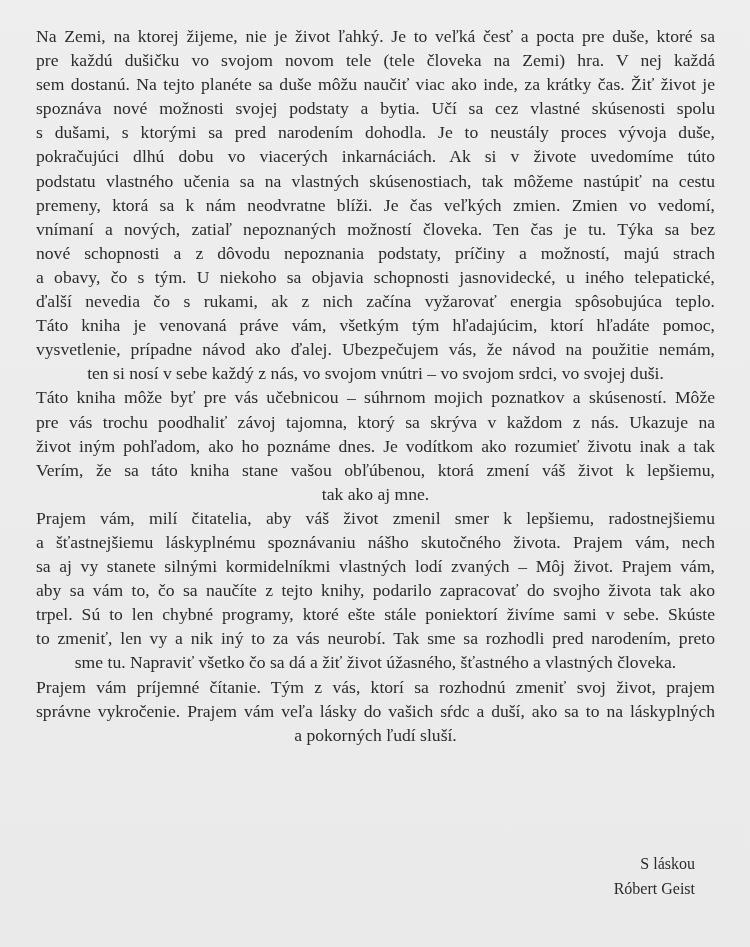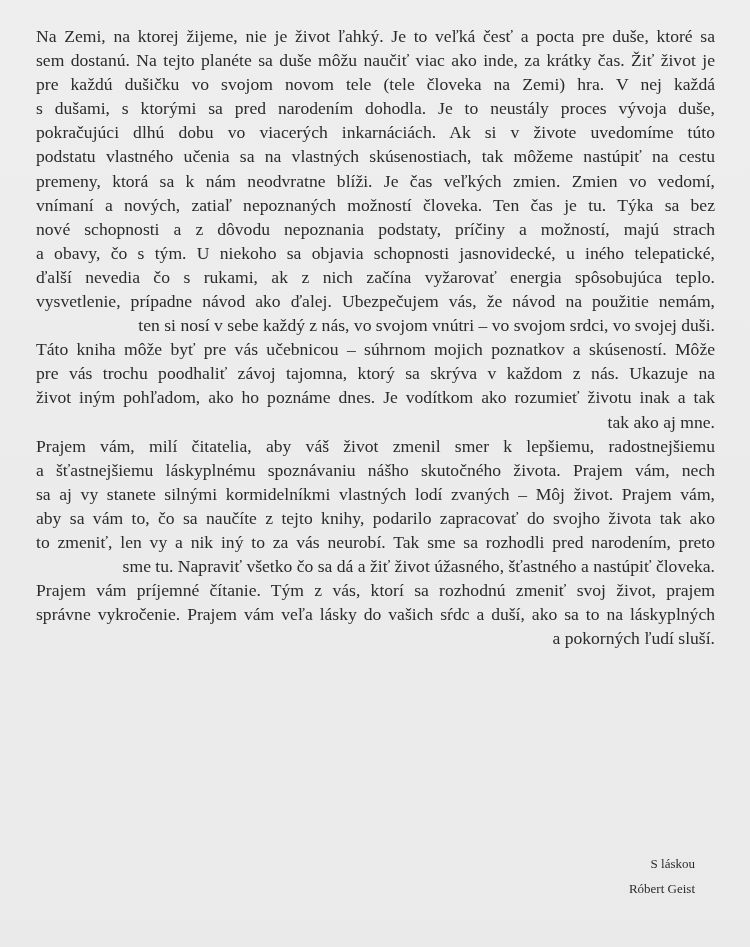--- a/index.html
+++ b/index.html
@@ -33,62 +33,66 @@
     .line {
       display: block;
       white-space: nowrap;
       height: 24.1px;
     }
     .line.justify {
       text-align: justify;
       text-align-last: justify;
     }
     .line.left {
-      text-align: right;
+      text-align: center;
     }
     .signature {
       position: absolute;
       right: 55px;
       top: 852px;
       font-family: "Liberation Serif", serif;
-      font-size: 13px;
+      font-size: 16px;
       line-height: 24.5px;
       color: #2b2b2b;
       text-align: right;
     }
     .signature div { display: block; }
   </style>
 </head>
 <body>
 
 <div class="page">
   <div class="text-body" id="text-body">
       <span class="line justify">Na Zemi, na ktorej žijeme, nie je život ľahký. Je to veľká česť a pocta pre duše, ktoré sa</span>
+      <span class="line justify">pre každú dušičku vo svojom novom tele (tele človeka na Zemi) hra. V nej každá</span>
       <span class="line justify">sem dostanú. Na tejto planéte sa duše môžu naučiť viac ako inde, za krátky čas. Žiť život je</span>
-      <span class="line justify">pre každú dušičku vo svojom novom tele (tele človeka na Zemi) hra. V nej každá</span>
+      <span class="line justify">spoznáva nové možnosti svojej podstaty a bytia. Učí sa cez vlastné skúsenosti spolu</span>
       <span class="line justify">s dušami, s ktorými sa pred narodením dohodla. Je to neustály proces vývoja duše,</span>
       <span class="line justify">pokračujúci dlhú dobu vo viacerých inkarnáciách. Ak si v živote uvedomíme túto</span>
       <span class="line justify">podstatu vlastného učenia sa na vlastných skúsenostiach, tak môžeme nastúpiť na cestu</span>
       <span class="line justify">premeny, ktorá sa k nám neodvratne blíži. Je čas veľkých zmien. Zmien vo vedomí,</span>
       <span class="line justify">vnímaní a nových, zatiaľ nepoznaných možností človeka. Ten čas je tu. Týka sa bez</span>
       <span class="line justify">nové schopnosti a z dôvodu nepoznania podstaty, príčiny a možností, majú strach</span>
       <span class="line justify">a obavy, čo s tým. U niekoho sa objavia schopnosti jasnovidecké, u iného telepatické,</span>
       <span class="line justify">ďalší nevedia čo s rukami, ak z nich začína vyžarovať energia spôsobujúca teplo.</span>
+      <span class="line justify">Táto kniha je venovaná práve vám, všetkým tým hľadajúcim, ktorí hľadáte pomoc,</span>
       <span class="line justify">vysvetlenie, prípadne návod ako ďalej. Ubezpečujem vás, že návod na použitie nemám,</span>
       <span class="line left">ten si nosí v sebe každý z nás, vo svojom vnútri – vo svojom srdci, vo svojej duši.</span>
       <span class="line justify">Táto kniha môže byť pre vás učebnicou – súhrnom mojich poznatkov a skúseností. Môže</span>
       <span class="line justify">pre vás trochu poodhaliť závoj tajomna, ktorý sa skrýva v každom z nás. Ukazuje na</span>
       <span class="line justify">život iným pohľadom, ako ho poznáme dnes. Je vodítkom ako rozumieť životu inak a tak</span>
+      <span class="line justify">Verím, že sa táto kniha stane vašou obľúbenou, ktorá zmení váš život k lepšiemu,</span>
       <span class="line left">tak ako aj mne.</span>
       <span class="line justify">Prajem vám, milí čitatelia, aby váš život zmenil smer k lepšiemu, radostnejšiemu</span>
       <span class="line justify">a šťastnejšiemu láskyplnému spoznávaniu nášho skutočného života. Prajem vám, nech</span>
       <span class="line justify">sa aj vy stanete silnými kormidelníkmi vlastných lodí zvaných – Môj život. Prajem vám,</span>
       <span class="line justify">aby sa vám to, čo sa naučíte z tejto knihy, podarilo zapracovať do svojho života tak ako</span>
+      <span class="line justify">trpel. Sú to len chybné programy, ktoré ešte stále poniektorí živíme  sami v sebe. Skúste</span>
       <span class="line justify">to zmeniť, len vy a nik iný to za vás neurobí. Tak sme sa rozhodli pred narodením, preto</span>
-      <span class="line left">sme tu. Napraviť všetko čo sa dá a žiť život úžasného, šťastného a nastúpiť človeka.</span>
+      <span class="line left">sme tu. Napraviť všetko čo sa dá a žiť život úžasného, šťastného a vlastných človeka.</span>
       <span class="line justify">Prajem vám príjemné čítanie. Tým z vás, ktorí sa rozhodnú zmeniť svoj život, prajem</span>
       <span class="line justify">správne vykročenie. Prajem vám veľa lásky do vašich sŕdc a duší, ako sa to na láskyplných</span>
       <span class="line left">a pokorných ľudí sluší.</span>
     </div>
   <div class="signature">
     <div>S láskou</div>
     <div>Róbert Geist</div>
   </div>
 </div>
 

